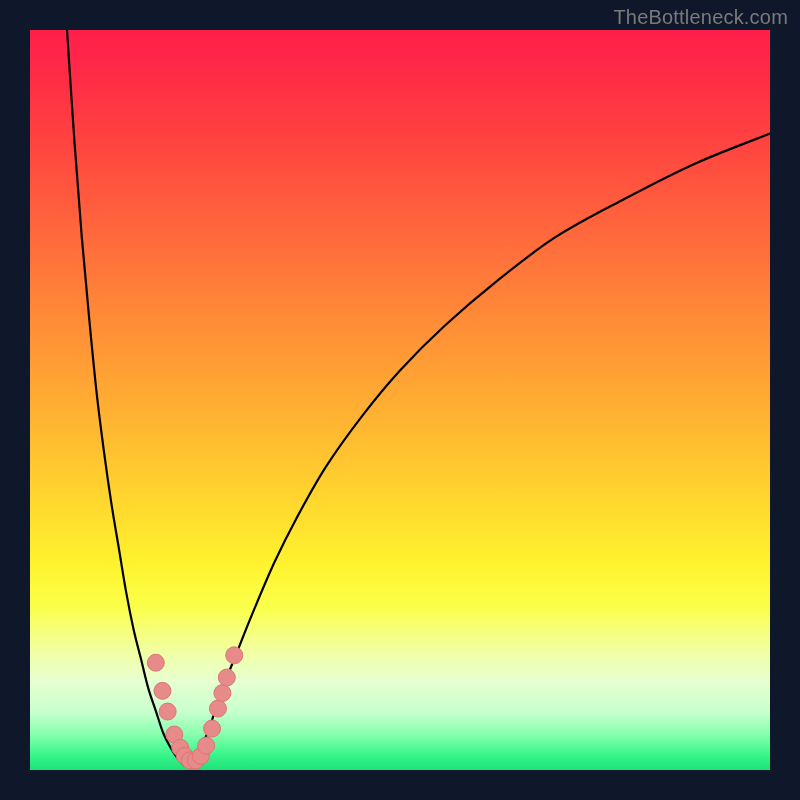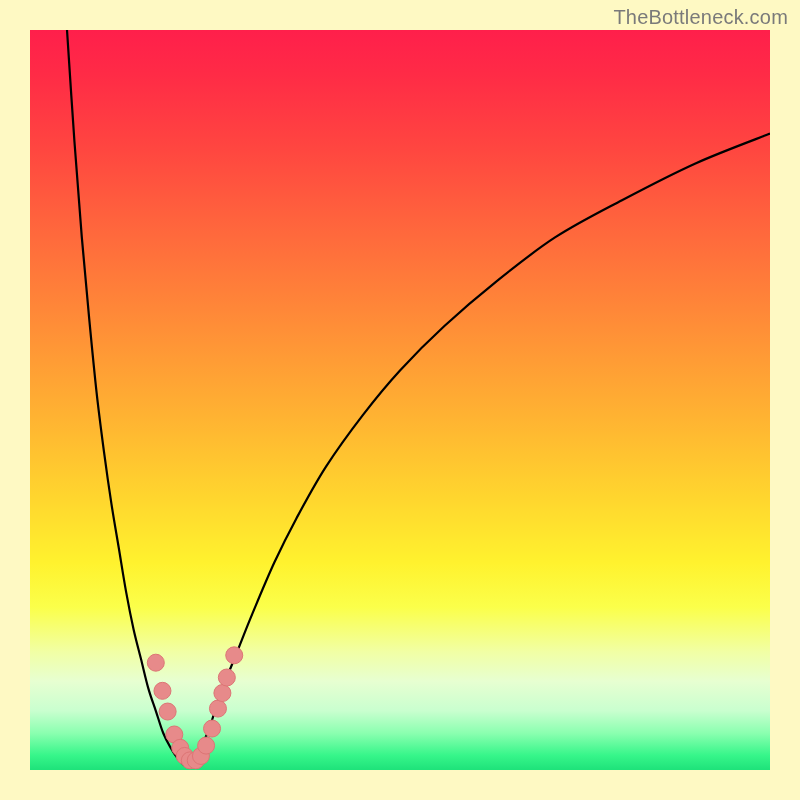--- a/index.html
+++ b/index.html
@@ -10,21 +10,21 @@
     overflow: hidden;
     background: #000;
     font-family: Arial, Helvetica, sans-serif;
   }
   .frame {
     position: absolute;
     left: 0;
     top: 0;
     width: 800px;
     height: 800px;
-    background: #fef9c3;
+    background: #0f172a;
   }
   .plot {
     position: absolute;
     left: 30px;
     top: 30px;
     width: 740px;
     height: 740px;
     background: linear-gradient(
       to bottom,
       #ff1f4b 0%,

